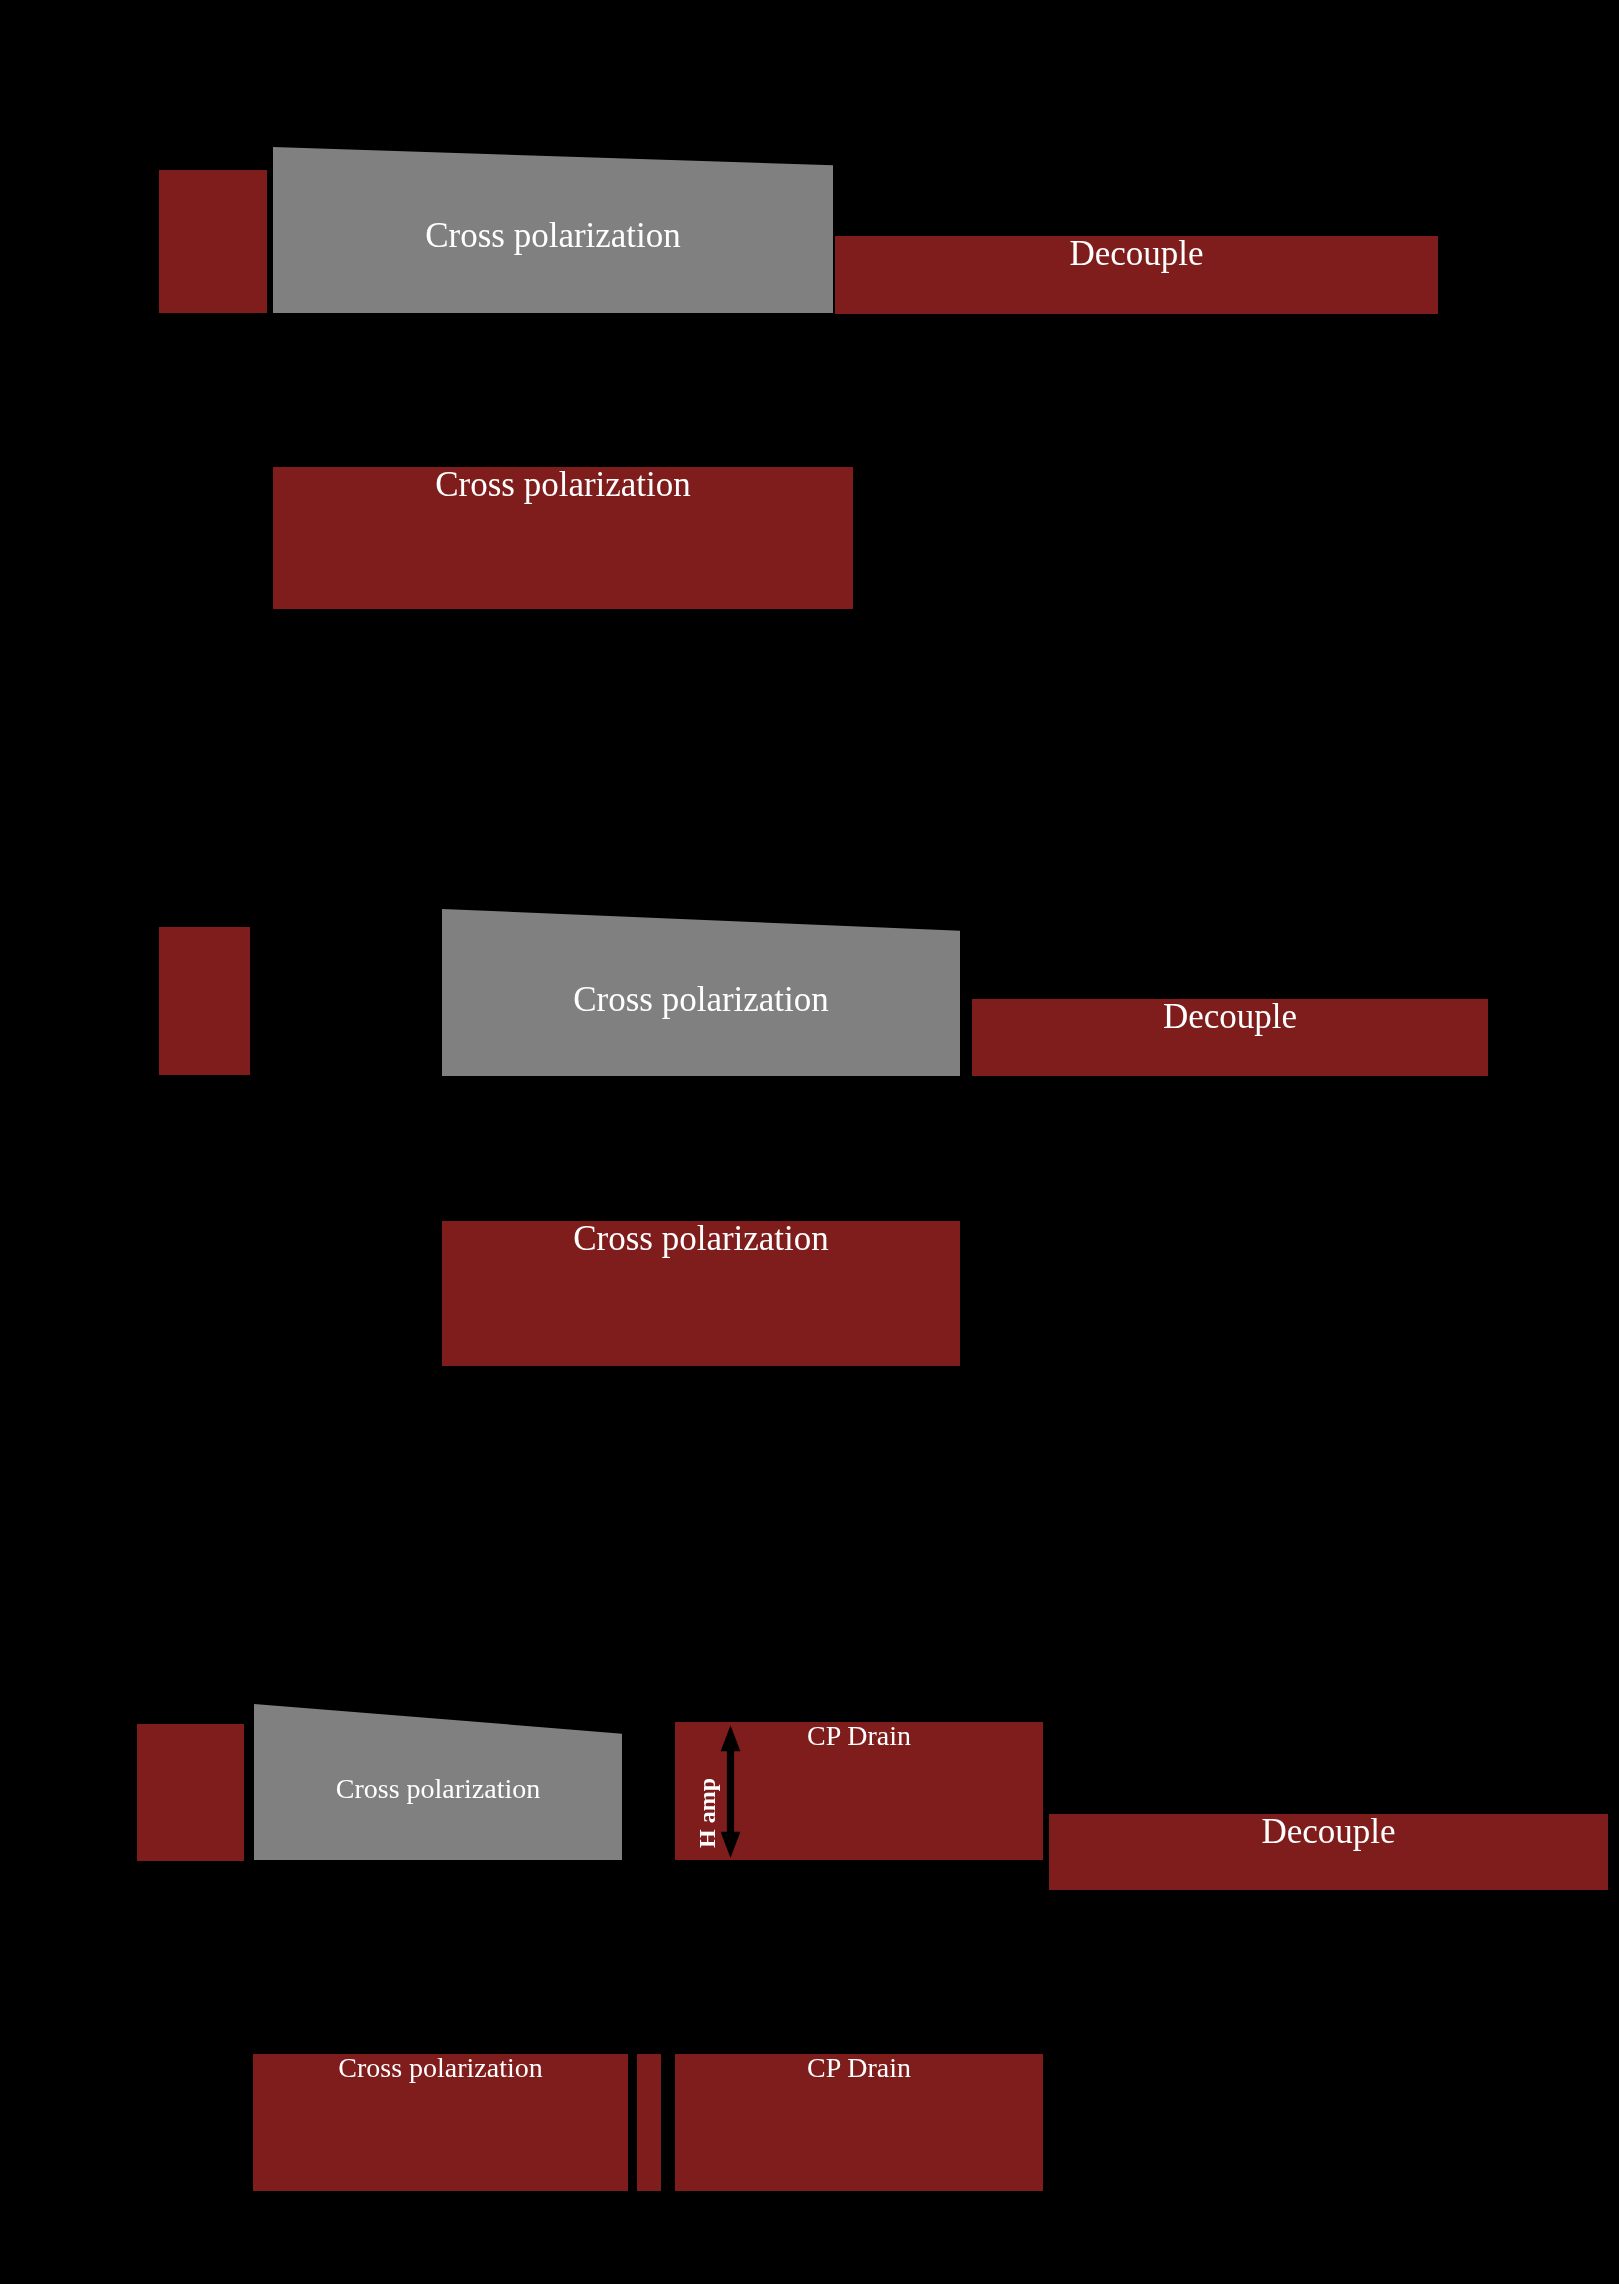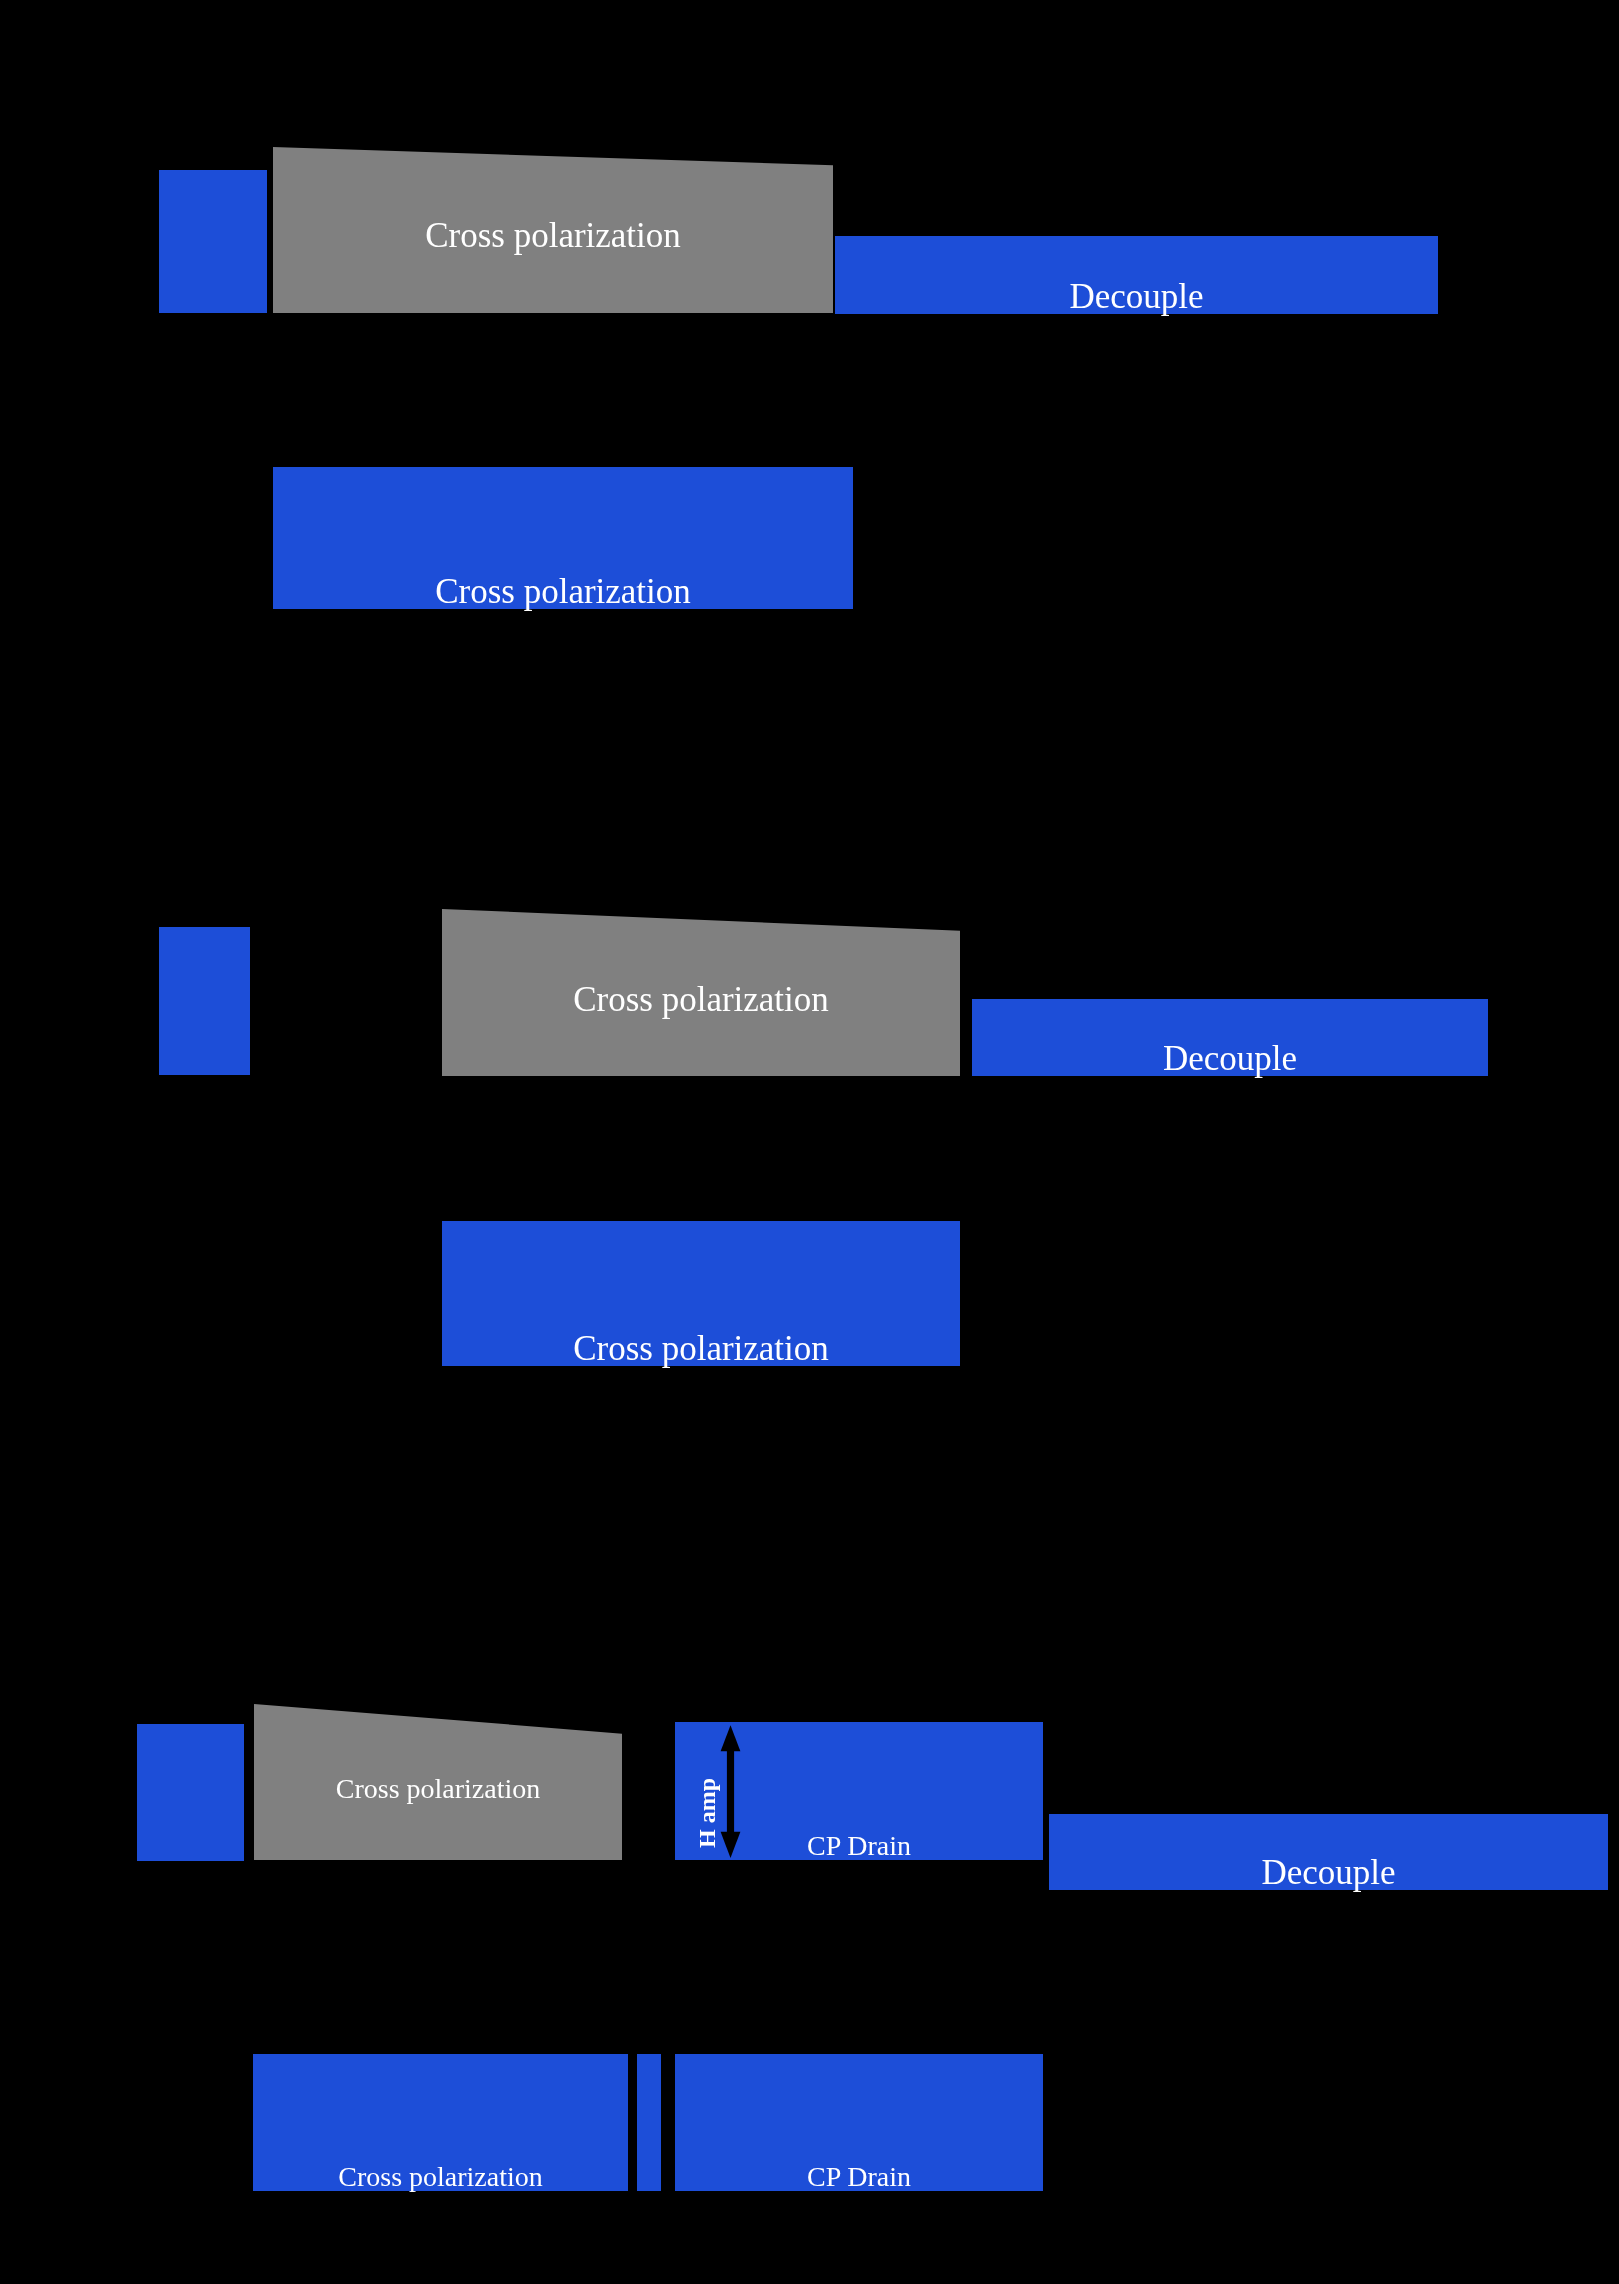--- a/index.html
+++ b/index.html
@@ -13,24 +13,24 @@
   #stage {
     position: relative;
     width: 1619px;
     height: 2312px;
     background: #000000;
     overflow: hidden;
   }
   
   .blk {
     position: absolute;
-    background: #1d4ed8;
+    background: #7f1d1d;
     color: #ffffff;
     display: flex;
-    align-items: flex-end;
+    align-items: flex-start;
     justify-content: center;
     box-sizing: border-box;
     line-height: 1;
     white-space: nowrap;
     overflow: visible;
   }
   .blk .lbl {
     display: block;
     color: #ffffff;
     text-align: center;

